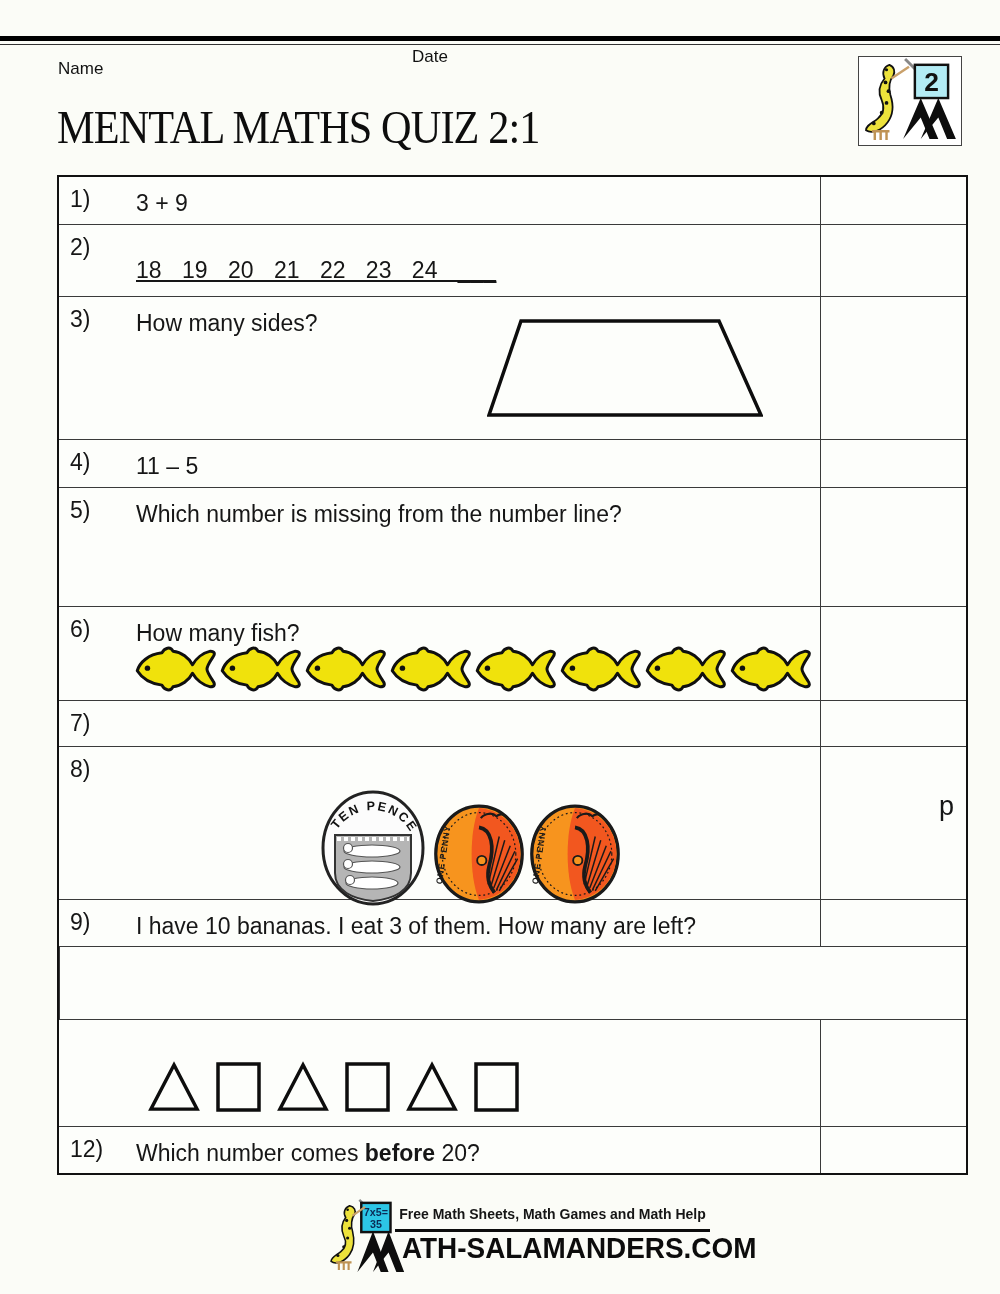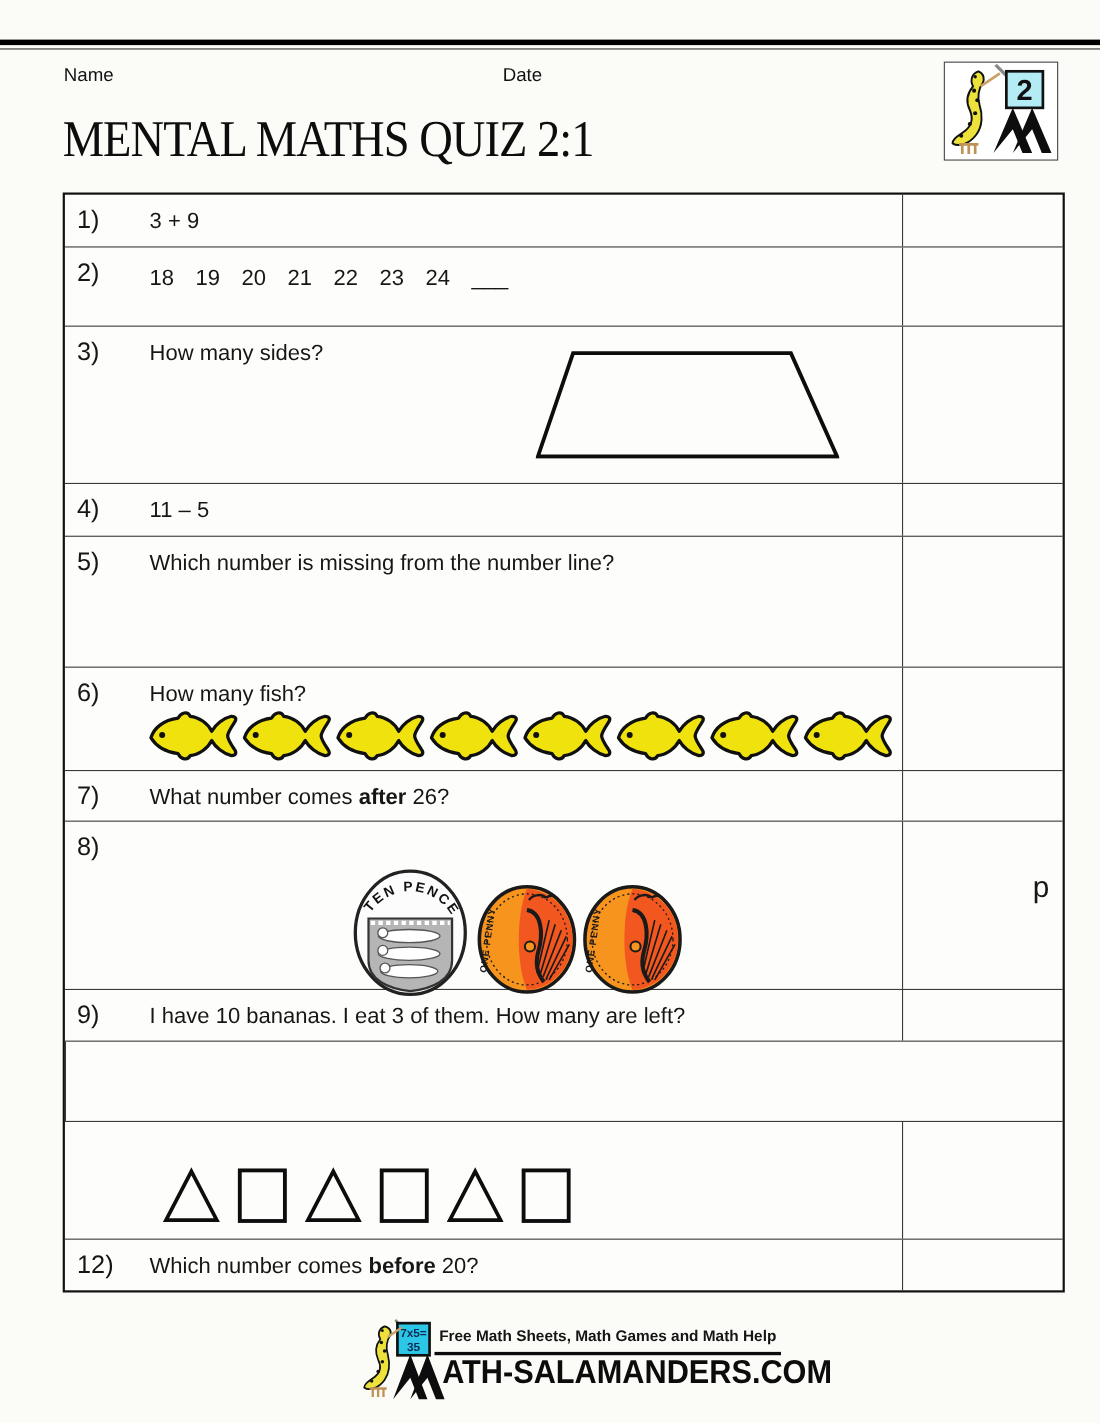--- a/index.html
+++ b/index.html
@@ -8,21 +8,21 @@
     background:#fbfcf7;
     font-family:"Liberation Sans",sans-serif;
     color:#161616;overflow:hidden;
   }
   
   .rule-thick{position:absolute;left:0;top:36px;width:1000px;height:5px;background:#000;}
   .rule-thin{position:absolute;left:0;top:44px;width:1000px;height:1px;background:#333;}
 
   .meta-label{position:absolute;font-size:17px;color:#111;}
   #name-label{left:58px;top:59px;}
-  #date-label{left:412px;top:59px;margin-left:45px;}
+  #date-label{left:412px;top:47px;}
 
   .page-title{
     position:absolute;left:57px;top:100px;
     font-family:"Liberation Serif",serif;font-size:47px;font-weight:500;color:#0d0d0d;
     transform:scaleX(0.9);transform-origin:left center;white-space:nowrap;letter-spacing:-1px;
   }
 
   
   .corner-logo{
     position:absolute;left:858px;top:56px;width:104px;height:90px;
@@ -33,23 +33,23 @@
   .quiz-table{
     position:absolute;left:57px;top:175px;width:911px;height:1000px;
     border:2px solid #111;box-sizing:border-box;background:#fdfefb;
     display:flex;flex-direction:column;
   }
   .t-row{display:flex;box-sizing:border-box;flex-shrink:0;}
   .t-row + .t-row{border-top:1.5px solid #3a3a3a;}
   .q-cell{width:761px;box-sizing:border-box;position:relative;display:flex;padding:9px 0 0 11px;}
   .a-cell{flex:1;border-left:1.5px solid #3a3a3a;box-sizing:border-box;position:relative;}
   .qnum{width:66px;flex-shrink:0;font-size:23px;}
-  .qbody{flex:1;font-size:20px;line-height:1.5;padding-right:6px;}
+  .qbody{flex:1;font-size:23px;line-height:1.5;padding-right:6px;}
   .qb{font-weight:700;}
-  .numseq{word-spacing:14px;margin-top:4px;}
+  .numseq{word-spacing:14px;margin-top:19px;text-decoration:underline;}
   .p-answer{
     position:absolute;right:12px;top:44px;font-size:27px;color:#161616;
   }
 
   
   .fig{position:absolute;}
   .fish-strip{position:absolute;left:74px;top:36px;display:flex;}
   .fish-strip svg{display:block;}
   .numline-wrap{position:absolute;left:106px;top:62px;width:600px;height:58px;}
   .numline-label{position:absolute;top:28px;width:44px;text-align:center;font-size:24px;color:#161616;}
@@ -197,21 +197,20 @@
             <use href="#fish-sym"></use>
           </svg>
       </div>
     </div>
     <div class="a-cell"></div>
   </div>
 
   <div class="t-row" style="height:46px">
     <div class="q-cell">
       <span class="qnum">7)</span>
-      <span class="qbody"><span>What number comes </span><span class="qb">after</span><span> 26?</span></span>
     </div>
     <div class="a-cell"></div>
   </div>
 
   <div class="t-row" style="height:153px">
     <div class="q-cell">
       <span class="qnum">8)</span>
       <div class="coin-wrap">
         <svg class="coin" style="left:0;top:0" width="106" height="118" viewBox="0 0 106 118">
           <ellipse cx="53" cy="59" rx="50" ry="56" fill="#fcfcfc" stroke="#222" stroke-width="3"></ellipse>

